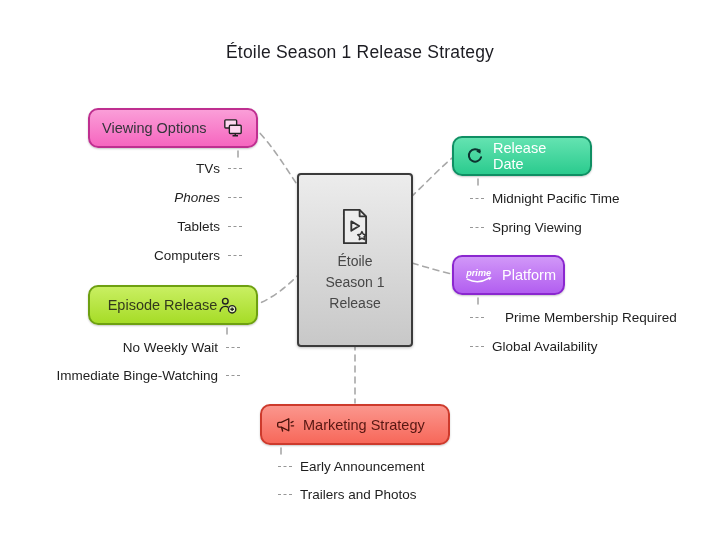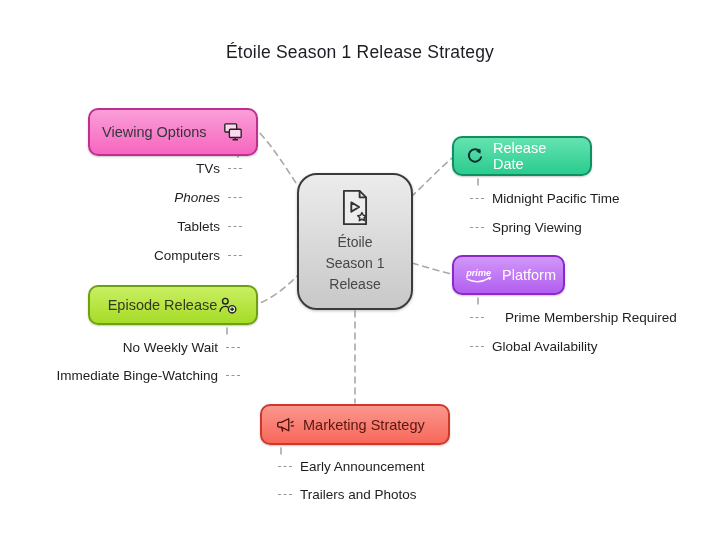--- a/index.html
+++ b/index.html
@@ -4,36 +4,36 @@
 <style>
   html,body{margin:0;padding:0;background:#fff;}
   .canvas{position:relative;width:720px;height:543px;background:#ffffff;
     font-family:"Liberation Sans",sans-serif;overflow:hidden;}
   .connectors{position:absolute;left:0;top:0;z-index:0;pointer-events:none;}
   .title{position:absolute;left:0;right:0;top:42px;text-align:center;
     font-size:17.5px;font-weight:500;color:#1c1c22;letter-spacing:.2px;z-index:2;}
   .node{position:absolute;display:flex;align-items:center;box-sizing:border-box;
     border-radius:10px;border:2px solid;font-size:14.5px;font-weight:500;z-index:2;
     box-shadow:0 1px 2px rgba(0,0,0,.22);}
-  .node-viewing{left:88px;top:108px;width:170px;height:48px;
+  .node-viewing{left:88px;top:108px;width:170px;height:40px;
     background:linear-gradient(180deg,#fa9ed8,#f666bf);border-color:#bf2f90;
     color:#34353b;justify-content:space-between;padding:0 12px;}
   .node-release{left:452px;top:136px;width:140px;height:40px;
     background:linear-gradient(180deg,#64e3b1,#2bcb8e);border-color:#0f8f63;
     color:#ffffff;gap:8px;padding:8px 11px;}
   .node-episode{left:88px;top:285px;width:170px;height:40px;
     background:linear-gradient(180deg,#c9ef62,#a6dc27);border-color:#6ea011;
     color:#333a1d;justify-content:center;padding:13px 12px;}
   .node-platform{left:452px;top:255px;width:113px;height:40px;
     background:linear-gradient(180deg,#d197f8,#b25ef0);border-color:#8a27cf;
     color:#ffffff;gap:6px;padding:0 9px;}
   .node-marketing{left:260px;top:404px;width:190px;height:41px;
     background:linear-gradient(180deg,#fb968d,#f7685a);border-color:#cd3a2c;
     color:#571712;gap:8px;padding:16px 13px;}
-  .node-center{left:297px;top:173px;width:116px;height:137px;border-radius:20px;
+  .node-center{left:297px;top:173px;width:116px;height:174px;border-radius:4px;
     background:linear-gradient(180deg,#ececec,#c8c8c8);border:2px solid #3b3b3b;
     color:#474747;flex-direction:column;justify-content:center;gap:2px;
     font-weight:400;font-size:14px;line-height:19px;box-shadow:0 1px 3px rgba(0,0,0,.25);}
   .node-center .doc-icon{margin-bottom:5px;}
   .item{position:absolute;display:flex;align-items:center;gap:8px;height:20px;
     font-size:13.5px;color:#1e1e1e;z-index:2;white-space:nowrap;}
   .tick{width:14px;height:0;border-top:1.6px dashed #979797;flex:0 0 auto;}
   .icon{display:flex;align-items:center;flex:0 0 auto;}
   
   .i-tv{top:158px;right:478px;} .i-phones{top:187px;right:478px;font-style:italic;}

